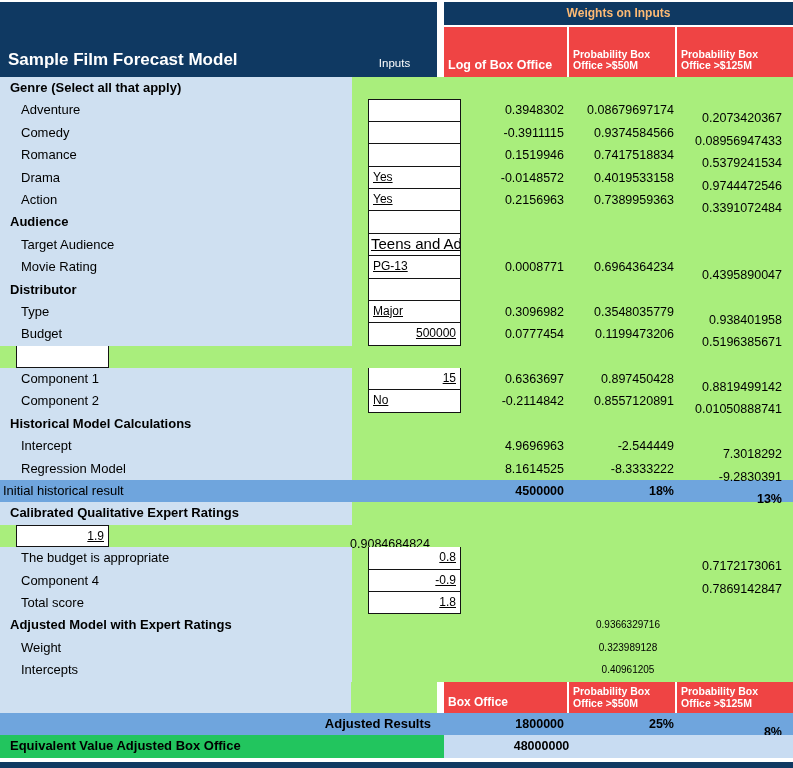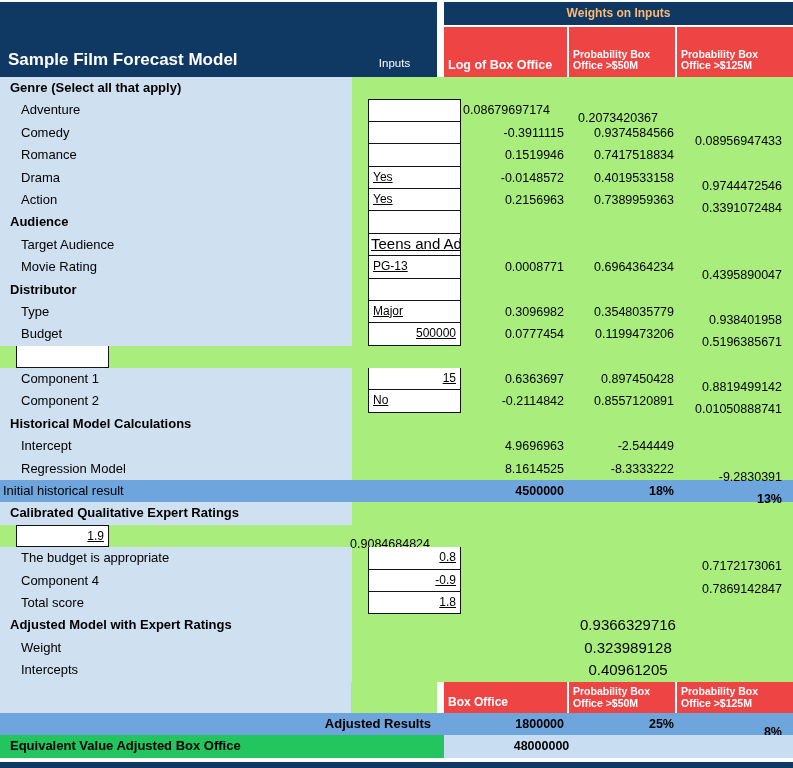--- a/index.html
+++ b/index.html
@@ -30,21 +30,21 @@
   .item { padding-left:21px; }
   .icell { width:93px; position:relative; }
   .ibox { position:absolute; left:16px; top:0; width:93px; height:100%; background:#fff; border:1.6px solid #141414; border-top:none; font-size:12px; line-height:20px; padding:0 4px; white-space:nowrap; overflow:hidden;text-decoration:underline; }
   .ibox.first { border-top:1.6px solid #141414; }
   .ibox.num { text-align:right; }
   .ibox.small { font-size:15px; padding:0 2px; }
   .v { font-size:12.5px; line-height:22.4px; text-align:right; white-space:nowrap; }
   .v1 { width:124px; padding-right:5px; }
   .v2 { width:108px; padding-right:3px; }
   .v3 { width:116px; padding-right:11px;margin-top:8px; }
-  .mergedval { width:441px; padding-left:111px; text-align:center; font-size:15px; line-height:22.4px; }
+  .mergedval { width:441px; padding-left:111px; text-align:center; font-size:10px; line-height:22.4px; }
   .b { font-weight:bold; }
 
   
   .band { display:flex; height:22.4px; background:#6FA5DD; }
   .band-lbl { width:445px; padding-left:3px; font-size:13px; line-height:22.4px; }
   .band-lbl-r { width:437px; font-size:13px; line-height:22.4px; text-align:right; padding-right:6px; font-weight:bold; }
   .band .sp8 { width:8px; }
 
   
   #hdr2 { display:flex; height:31px; }
@@ -91,20 +91,21 @@
       <div class="v v1"></div>
       <div class="v v2"></div>
       <div class="v v3"></div>
   </div>
 
   <div class="row">
     <div class="lbl item">Adventure</div>
     <div class="icell">
         <div class="ibox first"></div>
       </div>
+    <div class="v v1">0.3948302</div>
     <div class="v v2">0.08679697174</div>
     <div class="v v3">0.2073420367</div>
   </div>
 
   <div class="row">
     <div class="lbl item">Comedy</div>
     <div class="icell">
         <div class="ibox"></div>
       </div>
     <div class="v v1">-0.3911115</div>
@@ -112,20 +113,21 @@
     <div class="v v3">0.08956947433</div>
   </div>
 
   <div class="row">
     <div class="lbl item">Romance</div>
     <div class="icell">
         <div class="ibox"></div>
       </div>
     <div class="v v1">0.1519946</div>
     <div class="v v2">0.7417518834</div>
+    <div class="v v3">0.5379241534</div>
   </div>
 
   <div class="row">
     <div class="lbl item">Drama</div>
     <div class="icell">
         <div class="ibox">Yes</div>
       </div>
     <div class="v v1">-0.0148572</div>
     <div class="v v2">0.4019533158</div>
     <div class="v v3">0.9744472546</div>
@@ -236,20 +238,21 @@
       <div class="v v1"></div>
       <div class="v v2"></div>
       <div class="v v3"></div>
   </div>
 
   <div class="row">
     <div class="lbl item">Intercept</div>
     <div class="icell"></div>
     <div class="v v1">4.9696963</div>
     <div class="v v2">-2.544449</div>
+    <div class="v v3">7.3018292</div>
   </div>
 
   <div class="row">
     <div class="lbl item">Regression Model</div>
     <div class="icell"></div>
     <div class="v v1">8.1614525</div>
     <div class="v v2">-8.3333222</div>
     <div class="v v3">-9.2830391</div>
   </div>
 

